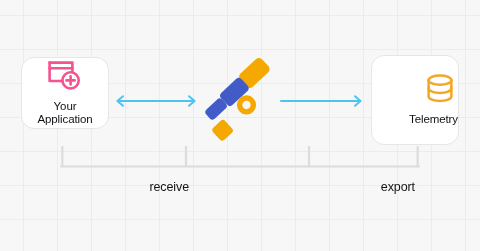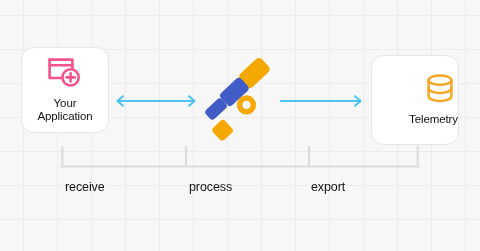--- a/index.html
+++ b/index.html
@@ -38,21 +38,21 @@
     position: absolute;
     background: #ffffff;
     border: 1px solid #e6e6e8;
     border-radius: 13px;
     box-sizing: border-box;
     display: flex;
     flex-direction: column;
     align-items: center;
     justify-content: center;
   }
-  #card-app   { left: 21px;  top: 47px; width: 88px; height: 86px; }
+  #card-app   { left: 21px;  top: 57px; width: 88px; height: 72px; }
   #card-db    { left: 371px; top: 55px; width: 88px; height: 90px; align-items: flex-end; }
 
   .card-icon {
     display: block;
     margin-bottom: 5px;
   }
   .card-label {
     font-size: 11.5px;
     line-height: 13.5px;
     color: #111117;
@@ -81,21 +81,21 @@
     left: 60px;
     top: 146px;
   }
 
   
   .stage-label {
     position: absolute;
     top: 180px;
     font-size: 12.5px;
     color: #141418;
-    text-align: left;
+    text-align: right;
     letter-spacing: -0.1px;
     white-space: nowrap;
   }
   #label-receive { left: 65px;  width: 124px; }
   #label-process { left: 189px; width: 122px; }
   #label-export  { left: 311px; width: 104px; }
 </style>
 </head>
 <body>
 
@@ -165,16 +165,15 @@
     <svg width="360" height="22" viewBox="0 0 360 22" fill="none" xmlns="http://www.w3.org/2000/svg">
       <path d="M1.2 20.5 H358.8" stroke="#dcdcde" stroke-width="2.2" stroke-linecap="square"></path>
       <path d="M2.3 1 V20" stroke="#dcdcde" stroke-width="2.2" stroke-linecap="square"></path>
       <path d="M126 1 V20" stroke="#dcdcde" stroke-width="2.2" stroke-linecap="square"></path>
       <path d="M249 1 V20" stroke="#dcdcde" stroke-width="2.2" stroke-linecap="square"></path>
       <path d="M357.7 1 V20" stroke="#dcdcde" stroke-width="2.2" stroke-linecap="square"></path>
     </svg>
   </div>
 
   <div class="stage-label" id="label-receive">receive</div>
-  <div class="stage-label" id="label-process">process</div>
   <div class="stage-label" id="label-export">export</div>
 
 </div>
 
 </body></html>

